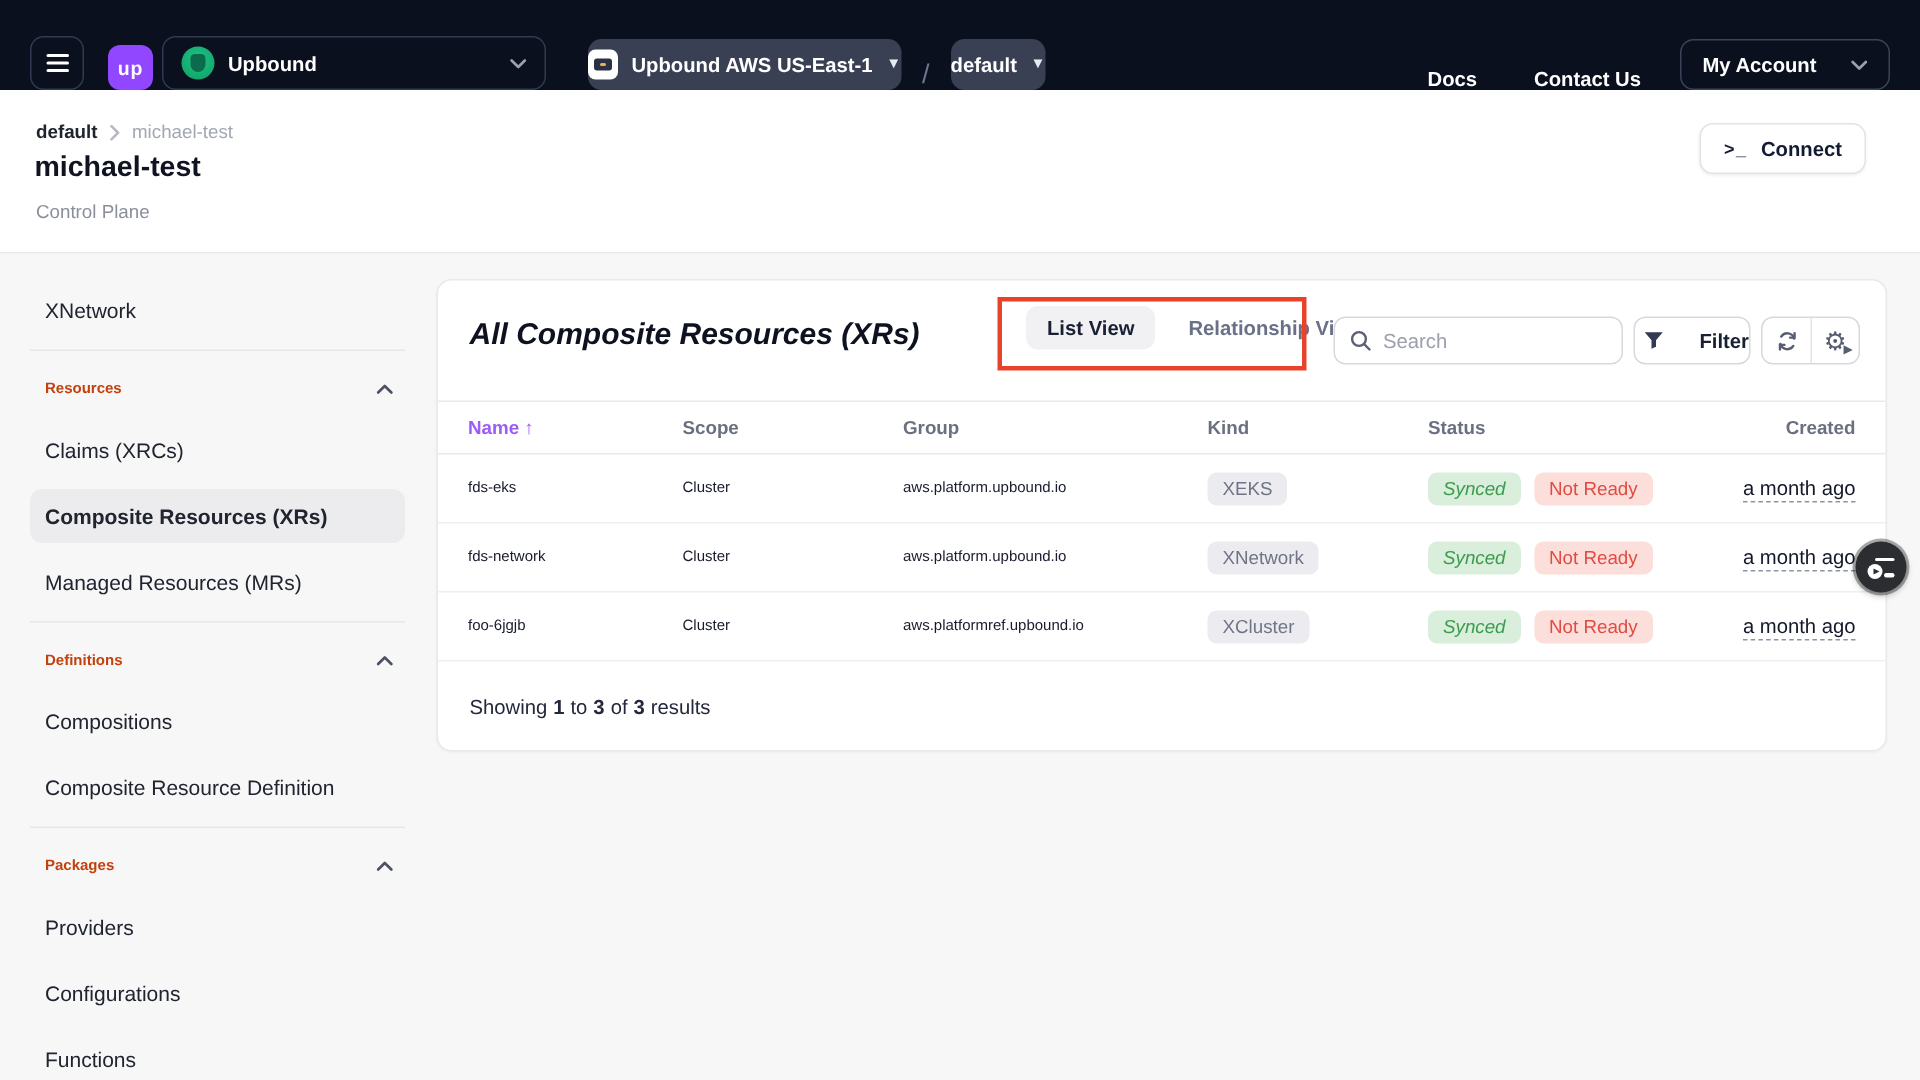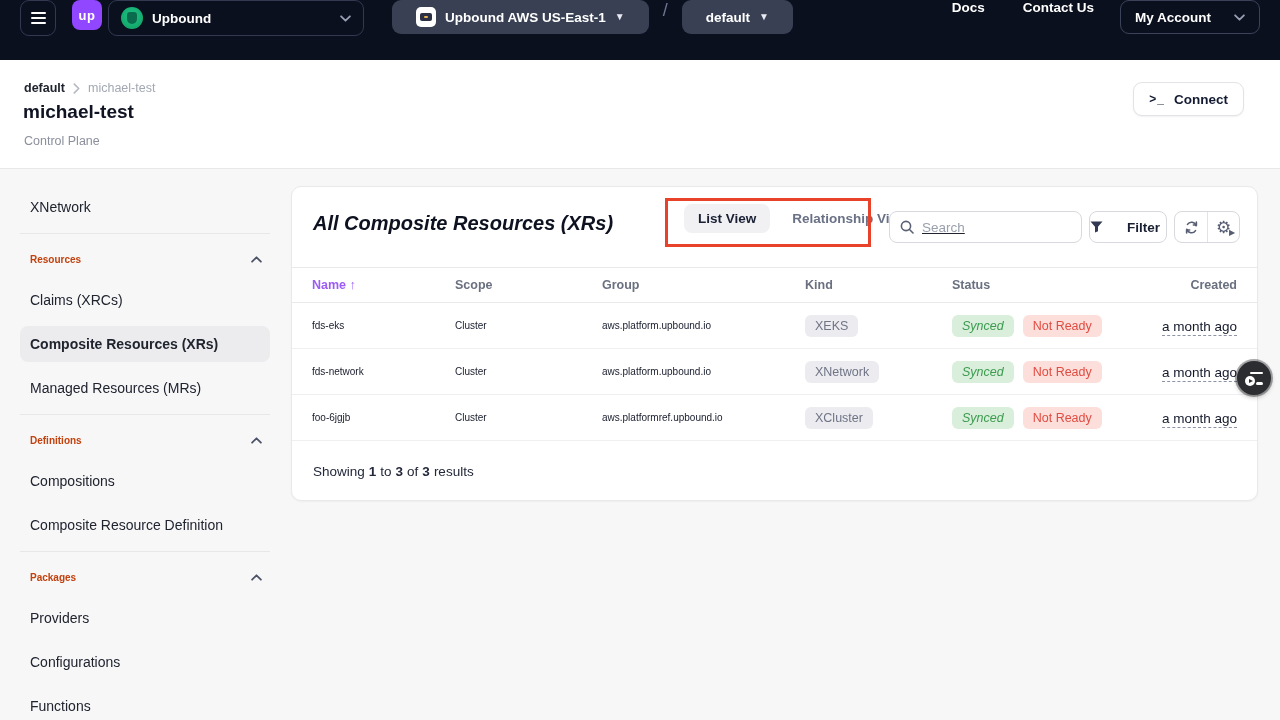--- a/index.html
+++ b/index.html
@@ -8,21 +8,21 @@
     font-family:"Liberation Sans", sans-serif;
     background:#f7f7f8;
     position:relative;
     overflow:hidden;
     color:#181c2c;
   }
 
   
   .nav {
     position:absolute; top:0; left:0; width:1280px; height:60px;
-    background:#0b101f; display:flex; align-items:flex-start; padding:0 20px;
+    background:#0b101f; display:flex; align-items:flex-end; padding:0 20px;
   }
   .icon-btn {
     width:36px; height:36px; border:1px solid #323950; border-radius:9px;
     display:flex; flex-direction:column; justify-content:center; align-items:center; gap:3px;
     cursor:pointer; flex:none;
   }
   .icon-btn .bar { width:15px; height:2px; background:#fff; border-radius:2px; }
   .logo-badge {
     width:30px; height:30px; border-radius:8px; background:#9146ff; color:#fff;
     font-weight:bold; font-size:13px; display:flex; align-items:center; justify-content:center;
@@ -39,21 +39,21 @@
   }
   .mascot::after {
     content:""; position:absolute; left:6px; top:5px; width:10px; height:12px;
     background:#0b6b4d; border-radius:3px 3px 5px 5px;
   }
   .nav-label { color:#fff; font-weight:bold; font-size:13.5px; }
   .chev { color:#9aa0b4; display:flex; }
   .org-select .chev { margin-left:auto; }
   .pill-select {
     height:34px; background:#394054; border-radius:9px; display:flex; align-items:center;
-    padding:0 24px; gap:9px; cursor:pointer; flex:none;
+    padding:0 0; gap:9px; cursor:pointer; flex:none;
   }
   .cp-pill { margin-left:28px; }
   .cp-icon {
     width:20px; height:20px; background:#fff; border-radius:5px; position:relative; flex:none;
   }
   .cp-icon::after {
     content:""; position:absolute; left:4px; top:6px; width:12px; height:8px;
     background:#2b3044; border-radius:2px;
   }
   .cp-icon::before {
@@ -119,27 +119,27 @@
     background:#f1f1f4; border-radius:8px; padding:7px 14px; font-weight:bold; color:#1a2033;
   }
   .toggle-opt.inactive { margin-left:22px; color:#6a7186; font-weight:600; }
   .search-box {
     position:absolute; left:597px; top:24px; width:193px; height:32px;
     border:1px solid #d8d9de; border-radius:8px; background:#fff;
     display:flex; align-items:center; padding:0 10px; gap:8px;
   }
   .search-box input {
     border:none; outline:none; font-size:13.5px; width:100%; color:#20242f;
-    font-family:"Liberation Sans", sans-serif; background:transparent;text-decoration:underline;
+    font-family:"Liberation Sans", sans-serif; background:transparent;
   }
   .search-box input::placeholder { color:#9aa0ac; }
   .filter-btn {
     position:absolute; left:797px; top:24px; height:32px; width:78px;
     border:1px solid #d8d9de; border-radius:8px; background:#fff; cursor:pointer;
-    display:flex; align-items:center; justify-content:flex-start; gap:24px;
+    display:flex; align-items:center; justify-content:flex-end; gap:24px;
   }
   .filter-btn .lbl { font-size:13.5px; font-weight:bold; color:#1a2033; }
   .icon-group {
     position:absolute; left:882px; top:24px; height:32px; width:66px;
     border:1px solid #d8d9de; border-radius:8px; background:#fff; display:flex; overflow:hidden;
   }
   .icon-cell {
     width:50%; display:flex; align-items:center; justify-content:center; cursor:pointer; color:#575d72;
   }
   .icon-cell + .icon-cell { border-left:1px solid #e2e3e7; }

